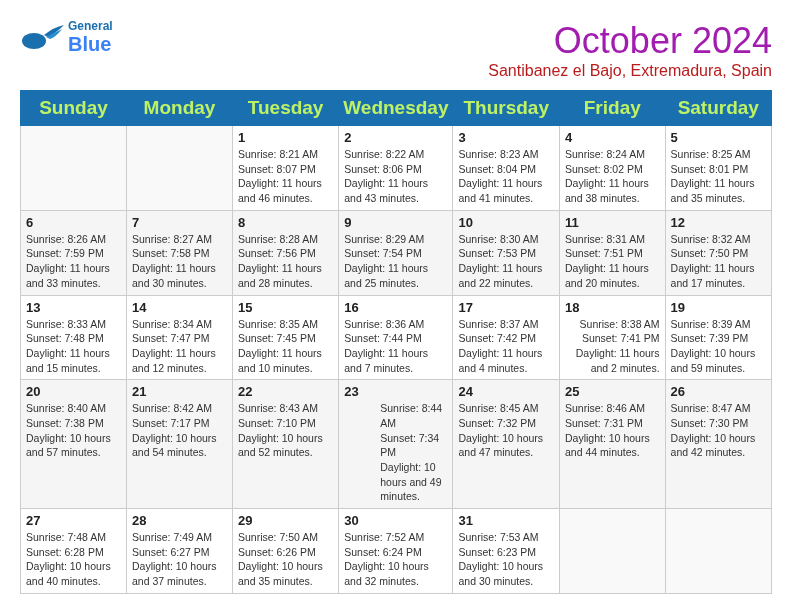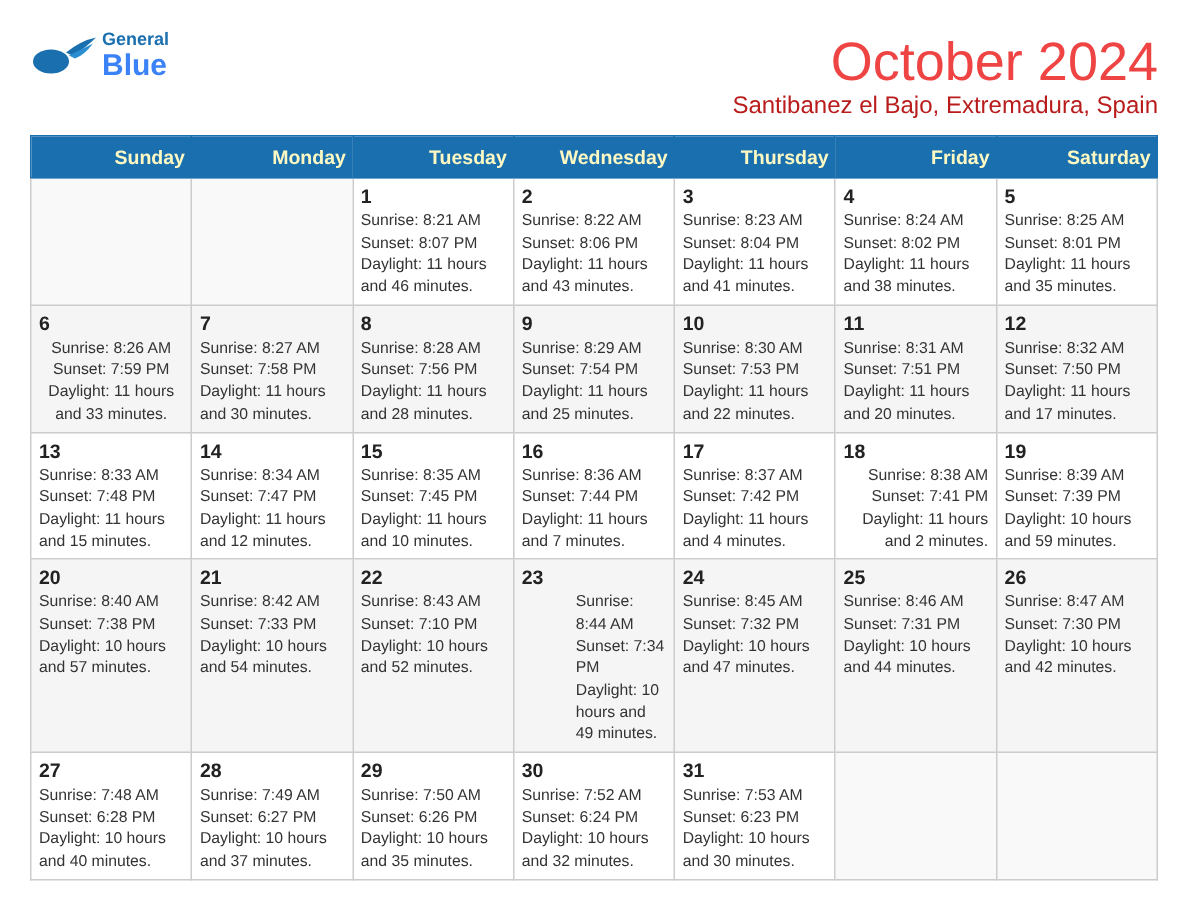--- a/index.html
+++ b/index.html
@@ -19,38 +19,38 @@
     .logo {
       display: flex;
       flex-direction: column;
       align-items: flex-start;
     }
     .title-block {
       text-align: right;
     }
     .month-title {
       font-size: 36px;
-      color: #ef4444;
+      color: #a21caf;
       font-weight: normal;
     }
     .location-title {
       font-size: 16px;
       color: #b91c1c;
     }
     .calendar {
       width: 100%;
       border-collapse: collapse;
       font-size: 11px;
     }
     .calendar thead th {
       background-color: #1a6faf;
-      color: #fef9c3;
+      color: #bef264;
       padding: 6px 4px;
-      text-align: right;
-      font-size: 13px;
+      text-align: center;
+      font-size: 19px;
       font-weight: bold;
       border: 1px solid #1a6faf;
     }
     .calendar tbody td {
       border: 1px solid #ccc;
       vertical-align: top;
       padding: 4px 5px;
       width: 107px;
       min-height: 80px;
       background: #fff;
@@ -141,21 +141,21 @@
         <td>
           <span class="day-num">5</span>
           <div class="day-info" style="white-space: pre-line;">Sunrise: 8:25 AM
 Sunset: 8:01 PM
 Daylight: 11 hours and 35 minutes.</div>
         </td>
       </tr>
       <tr>
         <td>
           <span class="day-num">6</span>
-          <div class="day-info" style="white-space: pre-line; text-align: center;">Sunrise: 8:26 AM
+          <div class="day-info" style="white-space: pre-line;">Sunrise: 8:26 AM
 Sunset: 7:59 PM
 Daylight: 11 hours and 33 minutes.</div>
         </td>
         <td>
           <span class="day-num">7</span>
           <div class="day-info" style="white-space: pre-line;">Sunrise: 8:27 AM
 Sunset: 7:58 PM
 Daylight: 11 hours and 30 minutes.</div>
         </td>
         <td>
@@ -236,21 +236,21 @@
       <tr>
         <td>
           <span class="day-num">20</span>
           <div class="day-info" style="white-space: pre-line;">Sunrise: 8:40 AM
 Sunset: 7:38 PM
 Daylight: 10 hours and 57 minutes.</div>
         </td>
         <td>
           <span class="day-num">21</span>
           <div class="day-info" style="white-space: pre-line;">Sunrise: 8:42 AM
-Sunset: 7:33 PM
+Sunset: 7:17 PM
 Daylight: 10 hours and 54 minutes.</div>
         </td>
         <td>
           <span class="day-num">22</span>
           <div class="day-info" style="white-space: pre-line;">Sunrise: 8:43 AM
 Sunset: 7:10 PM
 Daylight: 10 hours and 52 minutes.</div>
         </td>
         <td>
           <span class="day-num">23</span>

